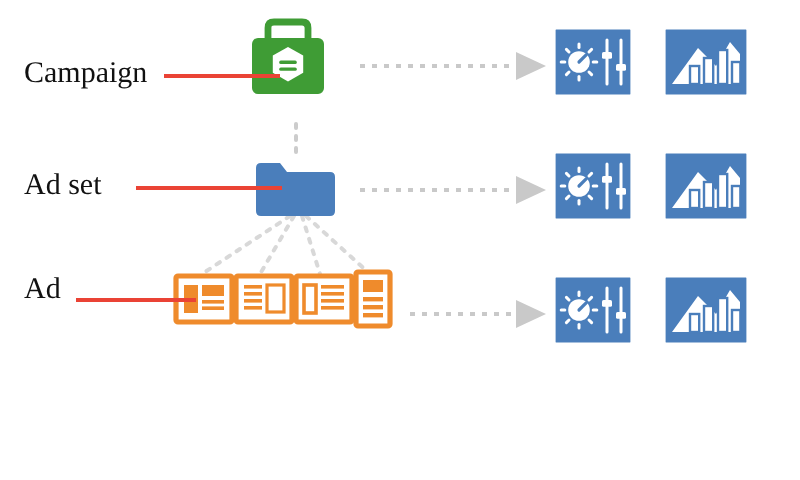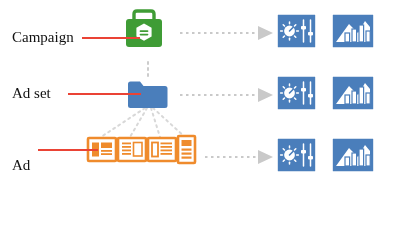--- a/index.html
+++ b/index.html
@@ -23,21 +23,21 @@
   .row-label {
     position: absolute;
     font-family: "Liberation Serif", serif;
     font-size: 15px;
     color: #111111;
     white-space: nowrap;
     line-height: 1;
   }
   #label-campaign { left: 12px; top: 30px; }
   #label-adset    { left: 12px; top: 86px; text-align: center; }
-  #label-ad       { left: 12px; top: 158px; }
+  #label-ad       { left: 12px; top: 138px; }
 
   
   .red-line {
     position: absolute;
     height: 2px;
     background: #ea4335;
   }
   #red-campaign { left: 82px;  top: 37px;  width: 58px; }
   #red-adset    { left: 68px;  top: 93px;  width: 73px; }
   #red-ad       { left: 38px;  top: 149px; width: 60px; }

